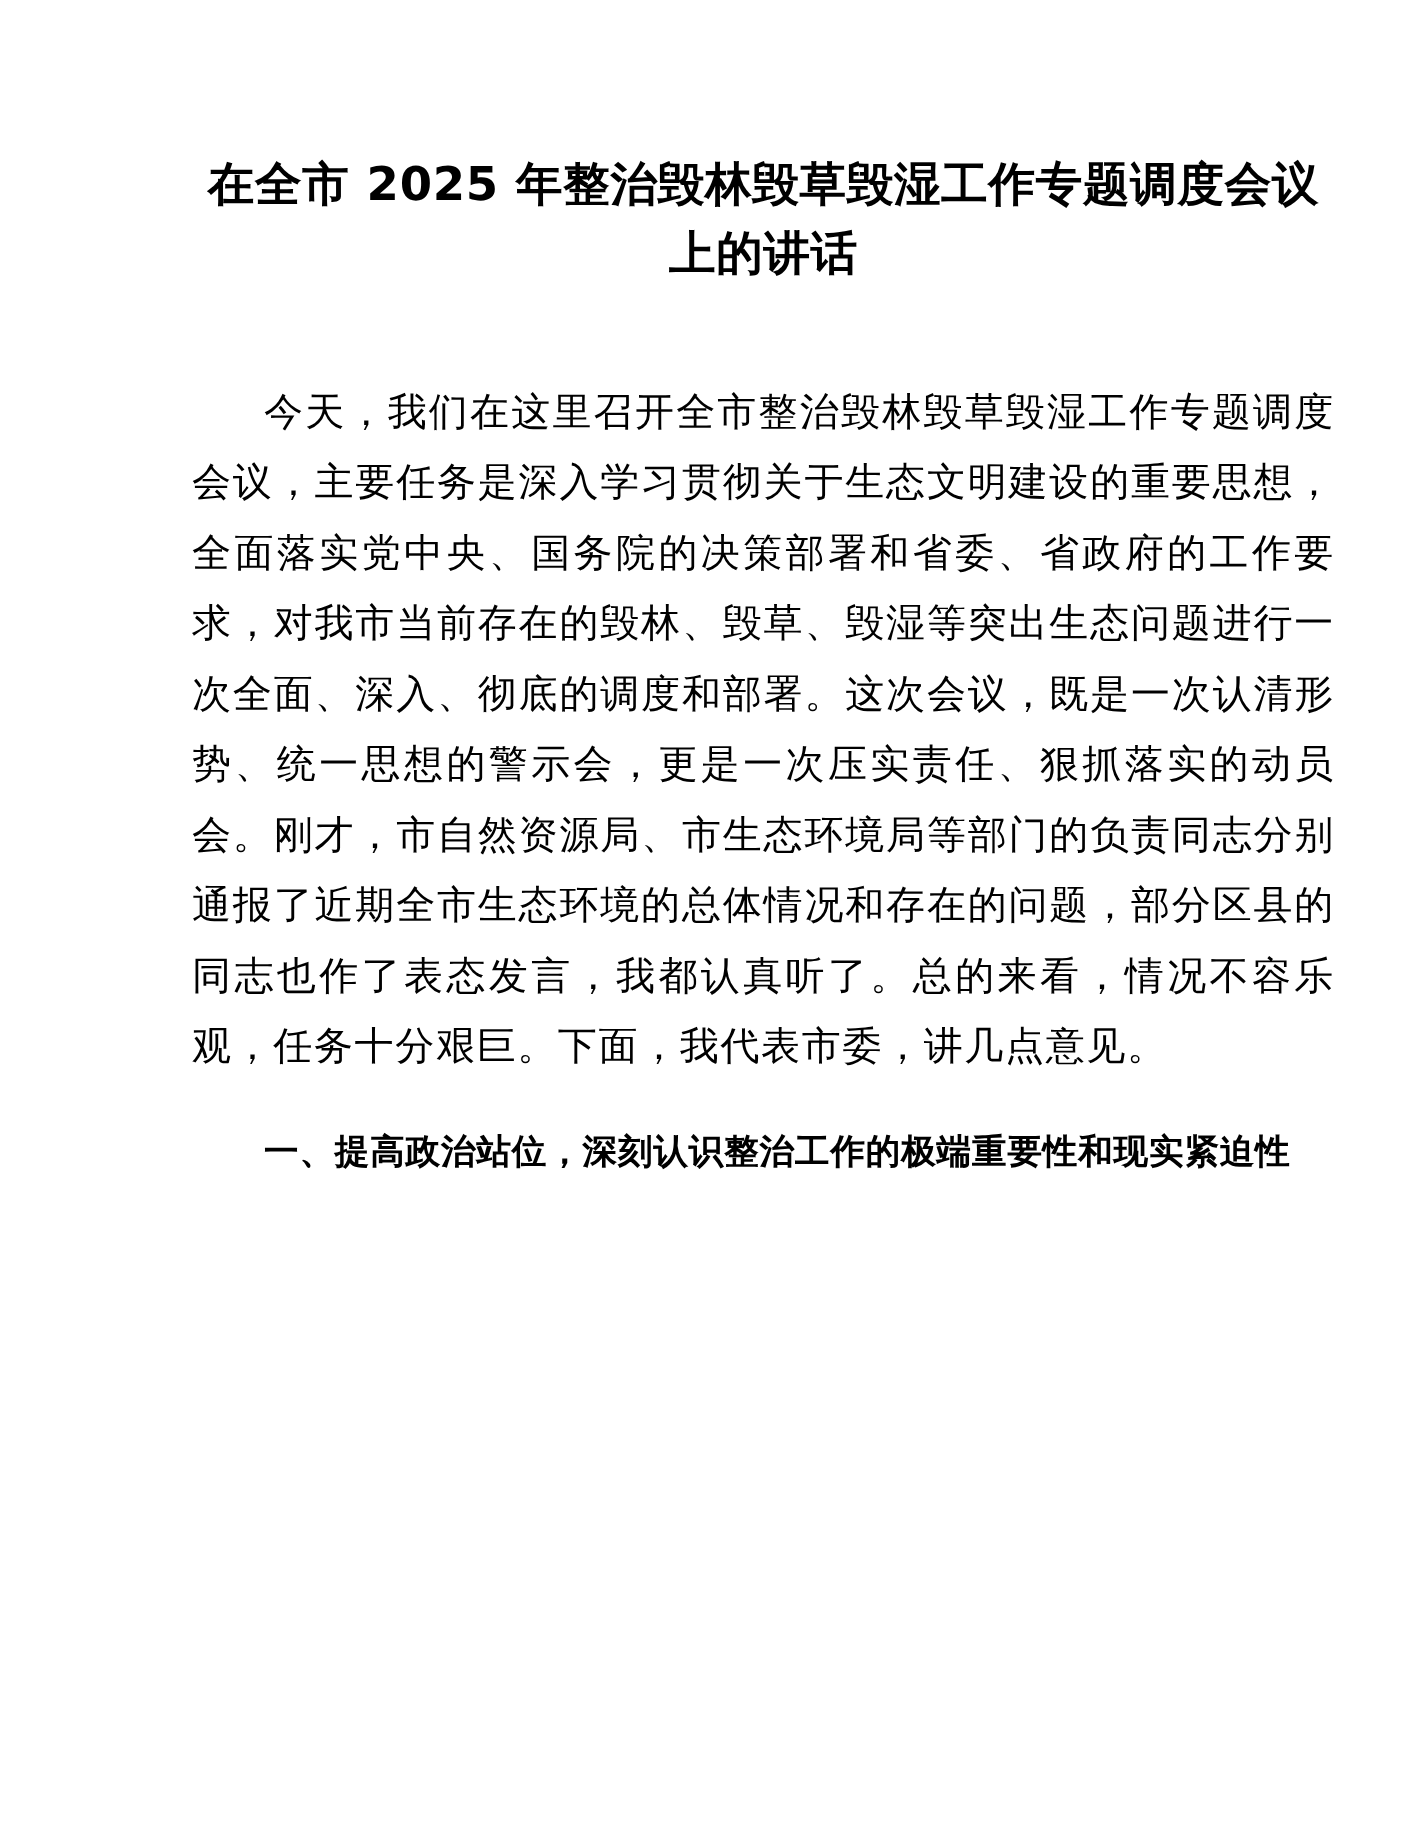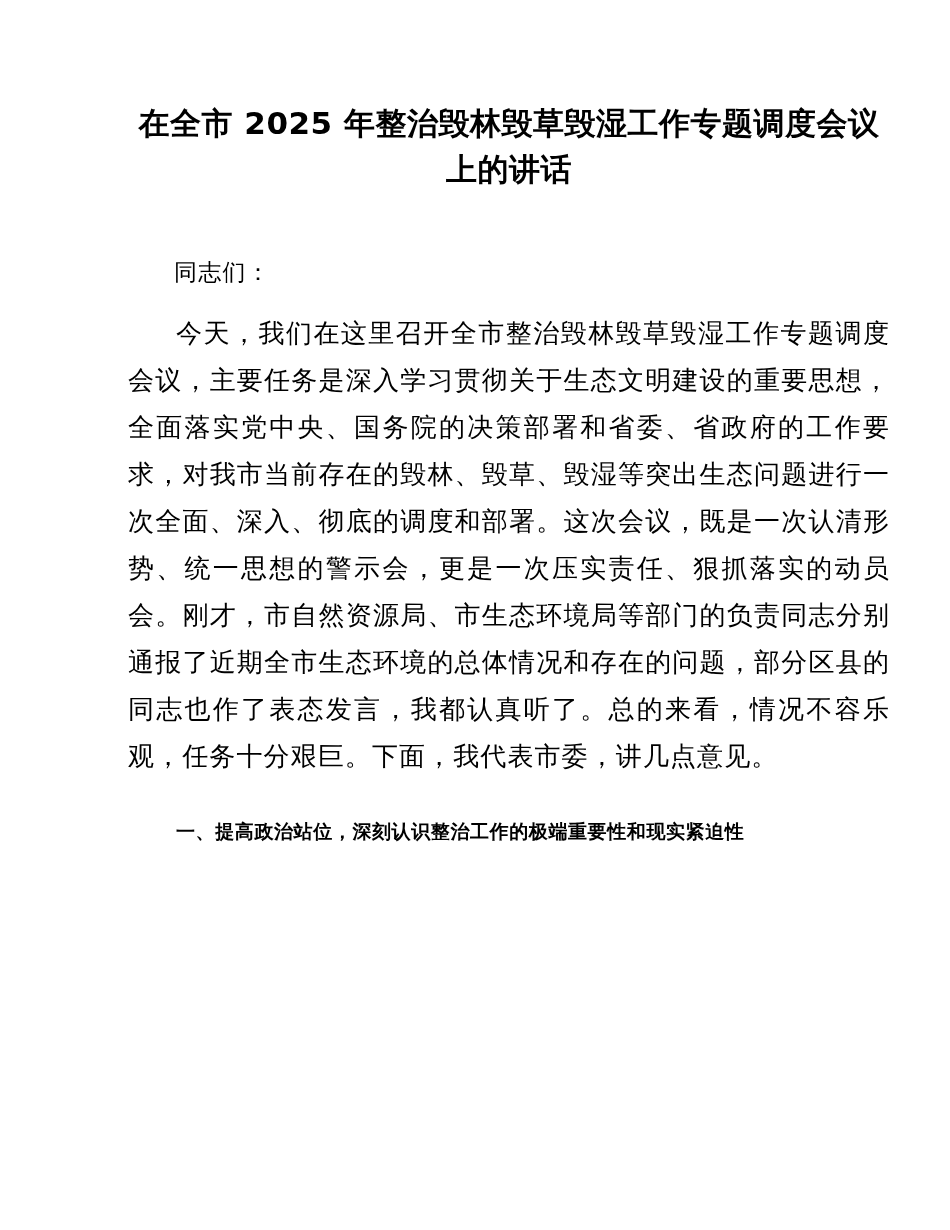--- a/index.html
+++ b/index.html
@@ -41,37 +41,36 @@
   .body-para {
     font-size: 26px;
     line-height: 47px;
     margin: 0 0 16px 0;
     text-align: justify;
     text-justify: inter-ideograph;
     text-indent: 48px;
     letter-spacing: 1.1px;
   }
   .heading-para {
-    font-family: Liberation Serif, serif;
+    font-family: Liberation Sans, sans-serif;
     font-weight: bold;
-    font-size: 19px;
-    line-height: 52px;
+    font-size: 23px;
+    line-height: 38px;
     margin: 26px 0 0 0;
     text-align: justify;
     text-justify: inter-ideograph;
     text-indent: 48px;
     letter-spacing: 0.6px;
   }
 </style>
 </head>
 <body>
 
 <div class="page">
 
   <h1 class="doc-title">在全市 2025 年整治毁林毁草毁湿工作专题调度会议上的讲话</h1>
 
-  <p class="salutation">同志们：</p>
 
   <p class="body-para">今天，我们在这里召开全市整治毁林毁草毁湿工作专题调度会议，主要任务是深入学习贯彻关于生态文明建设的重要思想，全面落实党中央、国务院的决策部署和省委、省政府的工作要求，对我市当前存在的毁林、毁草、毁湿等突出生态问题进行一次全面、深入、彻底的调度和部署。这次会议，既是一次认清形势、统一思想的警示会，更是一次压实责任、狠抓落实的动员会。刚才，市自然资源局、市生态环境局等部门的负责同志分别通报了近期全市生态环境的总体情况和存在的问题，部分区县的同志也作了表态发言，我都认真听了。总的来看，情况不容乐观，任务十分艰巨。下面，我代表市委，讲几点意见。</p>
 
   <p class="heading-para">一、提高政治站位，深刻认识整治工作的极端重要性和现实紧迫性</p>
 
 </div>
 
 </body></html>

